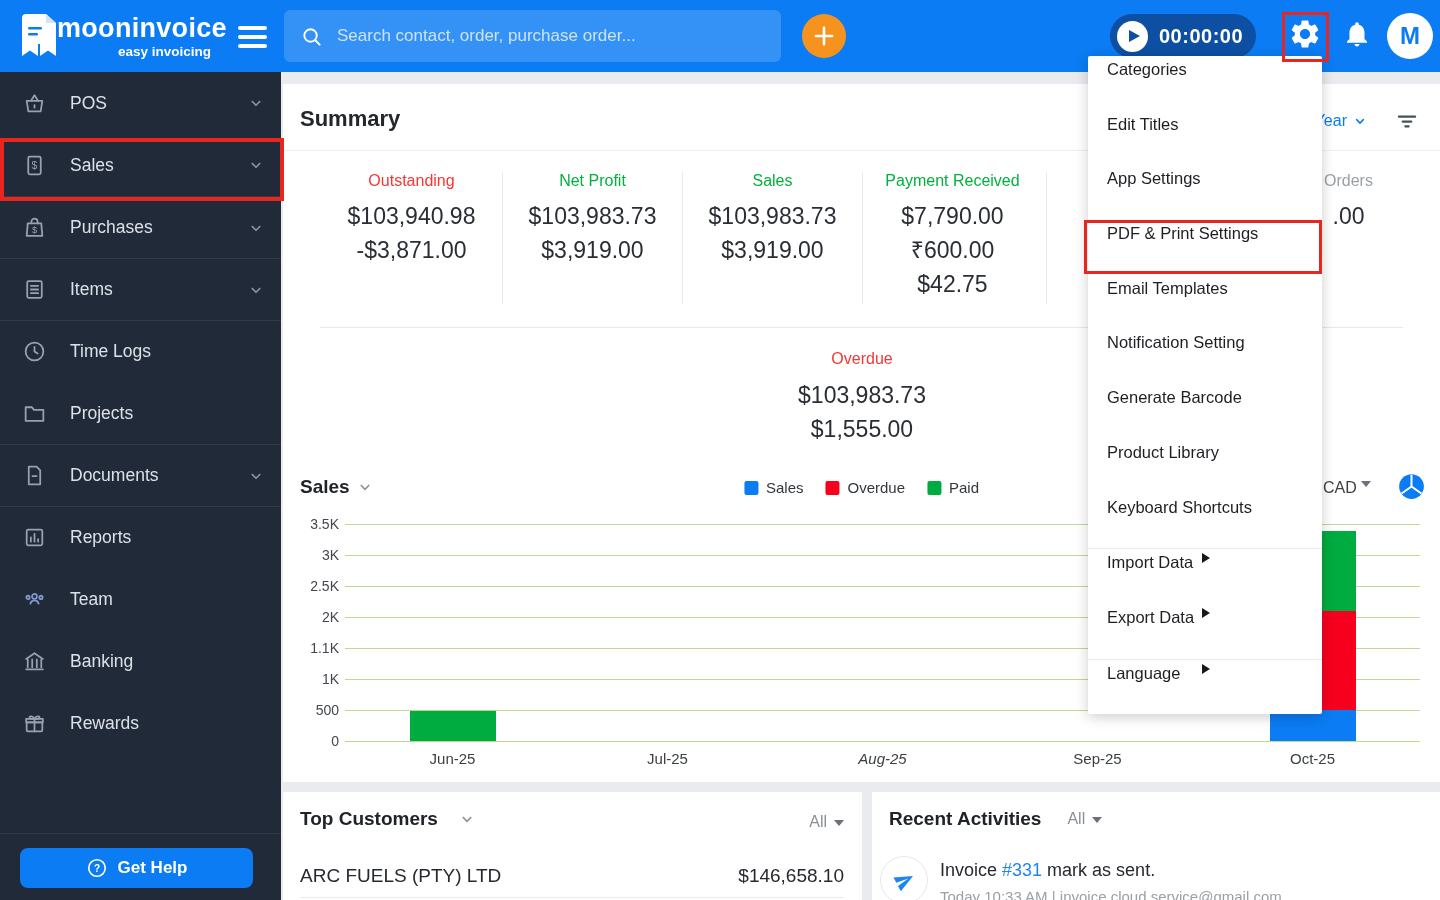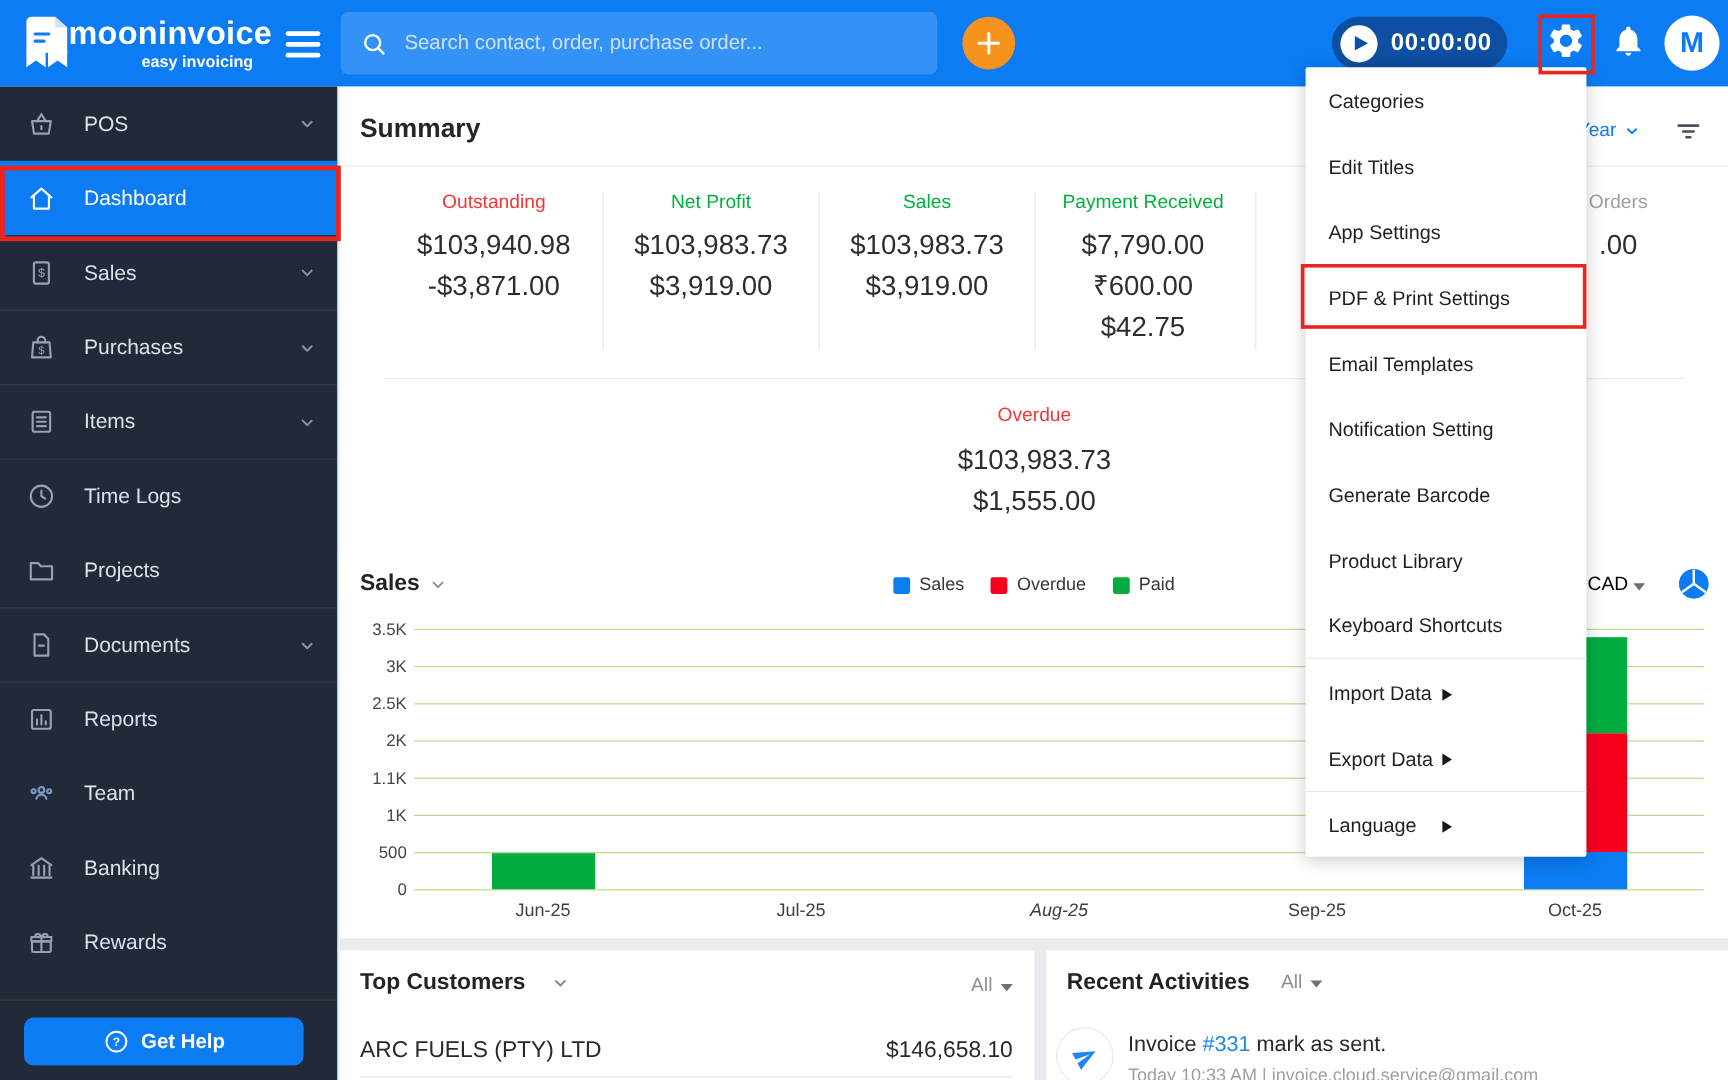--- a/index.html
+++ b/index.html
@@ -37,42 +37,42 @@
   .sb-ic{width:26px;margin-right:22px;color:#97a1b2;display:flex;align-items:center;flex:none}
   .sb-item.active .sb-ic{color:#fff}
   .sb-ic.team-tint{color:#7f96c9}
   .sb-lb{font-size:17.5px;font-weight:500;flex:1}
   .sb-ch{color:#8b95a6;display:flex}
   .help-sep{position:absolute;left:0;top:761px;width:281px;border-top:1px solid rgba(255,255,255,.08)}
   .help-btn{position:absolute;left:20px;top:776px;width:233px;height:40px;border-radius:8px;background:#0b7cf4;color:#fff;
             display:flex;align-items:center;justify-content:center;gap:10px;font-size:17px;font-weight:600;cursor:pointer}
   
   .card{position:absolute;background:#fff}
-  #summaryCard{left:283px;top:72px;width:1157px;height:428px}
+  #summaryCard{left:283px;top:84px;width:1157px;height:428px}
   #salesCard{left:283px;top:462px;width:1157px;height:320px}
   #custCard{left:283px;top:792px;width:579px;height:108px;overflow:hidden}
   #actCard{left:872px;top:792px;width:568px;height:108px;overflow:hidden}
   .sum-title{position:absolute;left:17px;top:22px;font-size:22px;font-weight:600;color:#23262b}
   .period{position:absolute;right:72px;top:28px;color:#0b7cf4;font-size:16px;display:flex;align-items:center;gap:5px;cursor:pointer}
   .filter-ic{position:absolute;right:20px;top:24px;color:#47505c;cursor:pointer}
   .hline1{position:absolute;left:0;top:66px;width:1157px;border-top:1px solid #eceef1}
   .stat-col{position:absolute;top:88px;width:181px;text-align:center}
   .stat-lb{font-size:16px;margin-bottom:9px}
   .stat-v{font-size:23px;line-height:34px;color:#2a2e34}
   .stat-sep{position:absolute;top:88px;height:132px;border-left:1px solid #e8eaed}
   .hline2{position:absolute;left:37px;top:243px;width:1083px;border-top:1px solid #e7e9ec}
   .ovd{position:absolute;left:379px;top:266px;width:400px;text-align:center}
   .ovd-lb{font-size:16px;color:#f63535;margin-bottom:10px}
   
   .sales-title{position:absolute;left:17px;top:14px;font-size:19px;font-weight:700;color:#202328;
                display:flex;align-items:center;gap:6px;cursor:pointer}
   .legend{position:absolute;left:50%;top:17px;transform:translateX(-50%);display:flex;gap:22px;align-items:center}
   .lg-item{display:flex;gap:8px;align-items:center;font-size:15px;color:#33373c}
   .lg-sq{width:14px;height:14px;border-radius:2px}
-  .cad{position:absolute;left:1040px;top:17px;font-size:16px;color:#000000;display:flex;gap:4px;align-items:center;cursor:pointer}
+  .cad{position:absolute;left:1040px;top:17px;font-size:16px;color:#404040;display:flex;gap:4px;align-items:flex-start;cursor:pointer}
   .tri{width:0;height:0;border-left:5px solid transparent;border-right:5px solid transparent;border-top:6px solid #6b7178;margin-top:2px}
   .pie{position:absolute;left:1115px;top:11px;cursor:pointer}
   .ytick{position:absolute;left:8px;width:48px;text-align:right;font-size:14px;color:#43474c}
   .plot{position:absolute;left:62px;top:62px;width:1075px;height:217px}
   .grid{position:absolute;left:0;width:1075px;height:0;border-top:1.5px solid #bdd98f}
   .bar{position:absolute;width:86px}
   .xlab{position:absolute;top:288px;width:215px;text-align:center;font-size:15px;color:#3c4043}
   
   .tc-title{position:absolute;left:17px;top:16px;font-size:19px;font-weight:700;color:#202328;
             display:flex;align-items:center;gap:20px;cursor:pointer}
@@ -83,21 +83,21 @@
   .ra-head{position:absolute;left:17px;top:16px;display:flex;gap:26px;align-items:center}
   .ra-title{font-size:19px;font-weight:700;color:#202328}
   .ra-circle{position:absolute;left:8px;top:64px;width:46px;height:46px;border:1.5px solid #e5e8ec;border-radius:50%;
              display:flex;align-items:center;justify-content:center;background:#fff}
   .ra-text{position:absolute;left:68px;top:68px;font-size:18px;color:#26292e}
   .ra-link{color:#1d86f0}
   .ra-meta{position:absolute;left:68px;top:96px;font-size:15px;color:#9aa0a6;white-space:nowrap}
   
   .menu{position:absolute;left:1088px;top:56px;width:234px;background:#fff;z-index:60;border-radius:2px;
         box-shadow:0 3px 14px rgba(0,0,0,.2)}
-  .menu-item{height:54.7px;display:flex;align-items:center;padding:4px 18px 0 19px;font-size:16.5px;color:#1d1f23;
+  .menu-item{height:54.7px;display:flex;padding:4px 18px 0 19px;font-size:16.5px;color:#1d1f23;
              cursor:pointer;box-sizing:border-box}
   .menu-item span{flex:1}
   .m-arrow{width:0;height:0;border-left:8px solid #16181c;border-top:5.5px solid transparent;border-bottom:5.5px solid transparent}
   .menu-div{border-top:1px solid #e7e9ec}
   
   .redbox{position:absolute;border:3.5px solid #e8251f;pointer-events:none}
   #rb-gear{left:1282px;top:12px;width:41px;height:44px;z-index:70}
   #rb-dash{left:0px;top:138px;width:276px;height:55px;border-width:4px;z-index:40}
   #rb-pdf{left:1084px;top:220px;width:232px;height:48px;z-index:75}
 </style>
@@ -165,29 +165,20 @@
             <path d="M12 13.5v2.5"></path>
           </svg>
         </span>
         <span class="sb-lb">POS</span>
         <span class="sb-ch">
           <svg width="18" height="18" viewBox="0 0 24 24" fill="none" stroke="currentColor" stroke-width="2.2" stroke-linecap="round" stroke-linejoin="round">
             <path d="M7 10l5 5 5-5"></path>
           </svg>
         </span>
       </div>
-      <div class="sb-item active">
-        <span class="sb-ic">
-          <svg width="25" height="25" viewBox="0 0 24 24" stroke-linecap="round" stroke-linejoin="round" fill="none" stroke="currentColor" stroke-width="1.7">
-            <path d="M4 11l8-7 8 7"></path>
-            <path d="M6 9.5V20h12V9.5"></path>
-          </svg>
-        </span>
-        <span class="sb-lb">Dashboard</span>
-      </div>
       <div class="sb-item">
         <span class="sb-ic">
           <svg width="25" height="25" viewBox="0 0 24 24" stroke-linecap="round" stroke-linejoin="round" fill="none" stroke="currentColor" stroke-width="1.7">
             <rect x="6" y="3.5" width="12" height="17" rx="1.5"></rect>
             <text x="12" y="15.5" font-size="10" text-anchor="middle" fill="currentColor" stroke="none">$</text>
           </svg>
         </span>
         <span class="sb-lb">Sales</span>
         <span class="sb-ch">
           <svg width="18" height="18" viewBox="0 0 24 24" fill="none" stroke="currentColor" stroke-width="2.2" stroke-linecap="round" stroke-linejoin="round">

